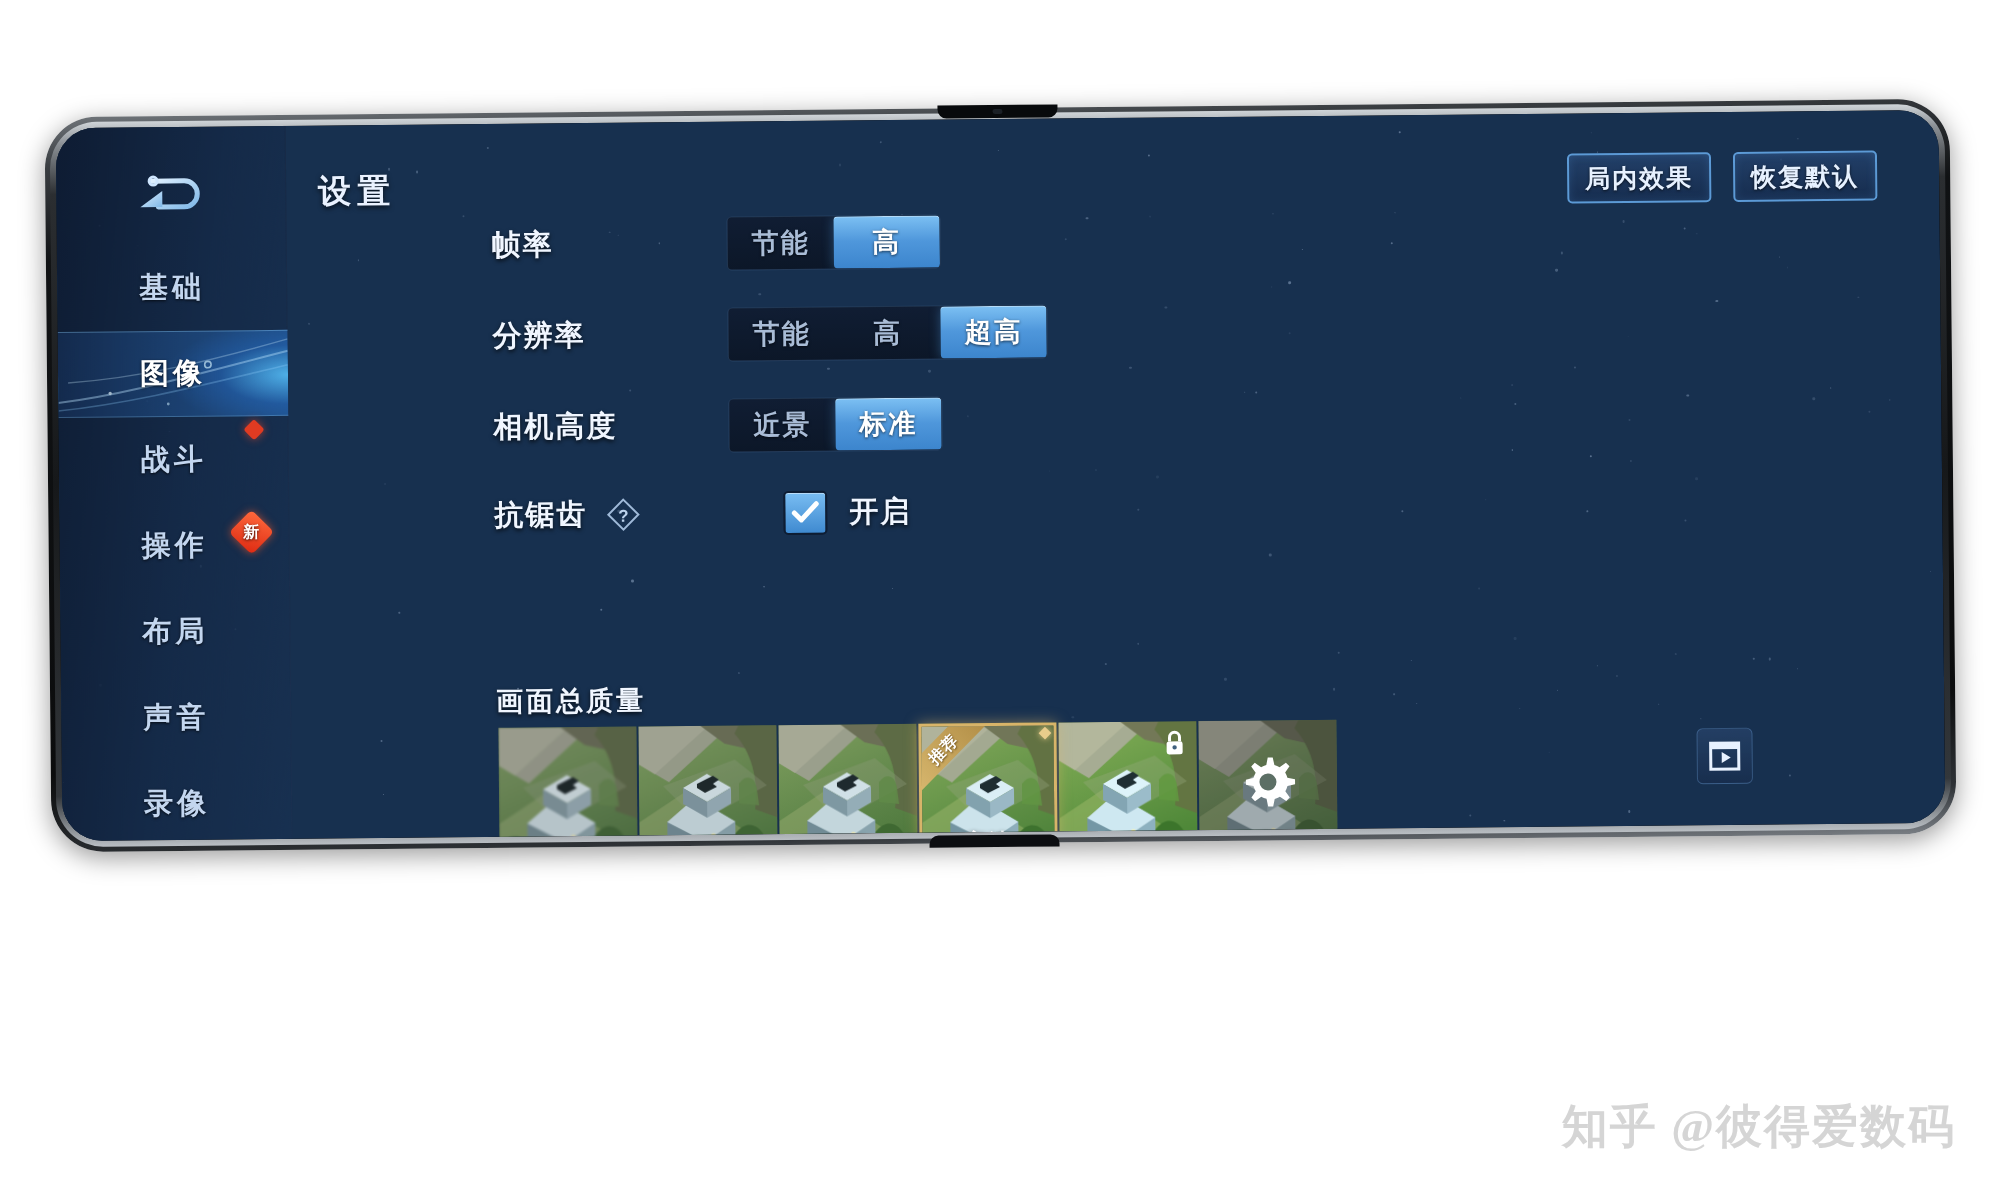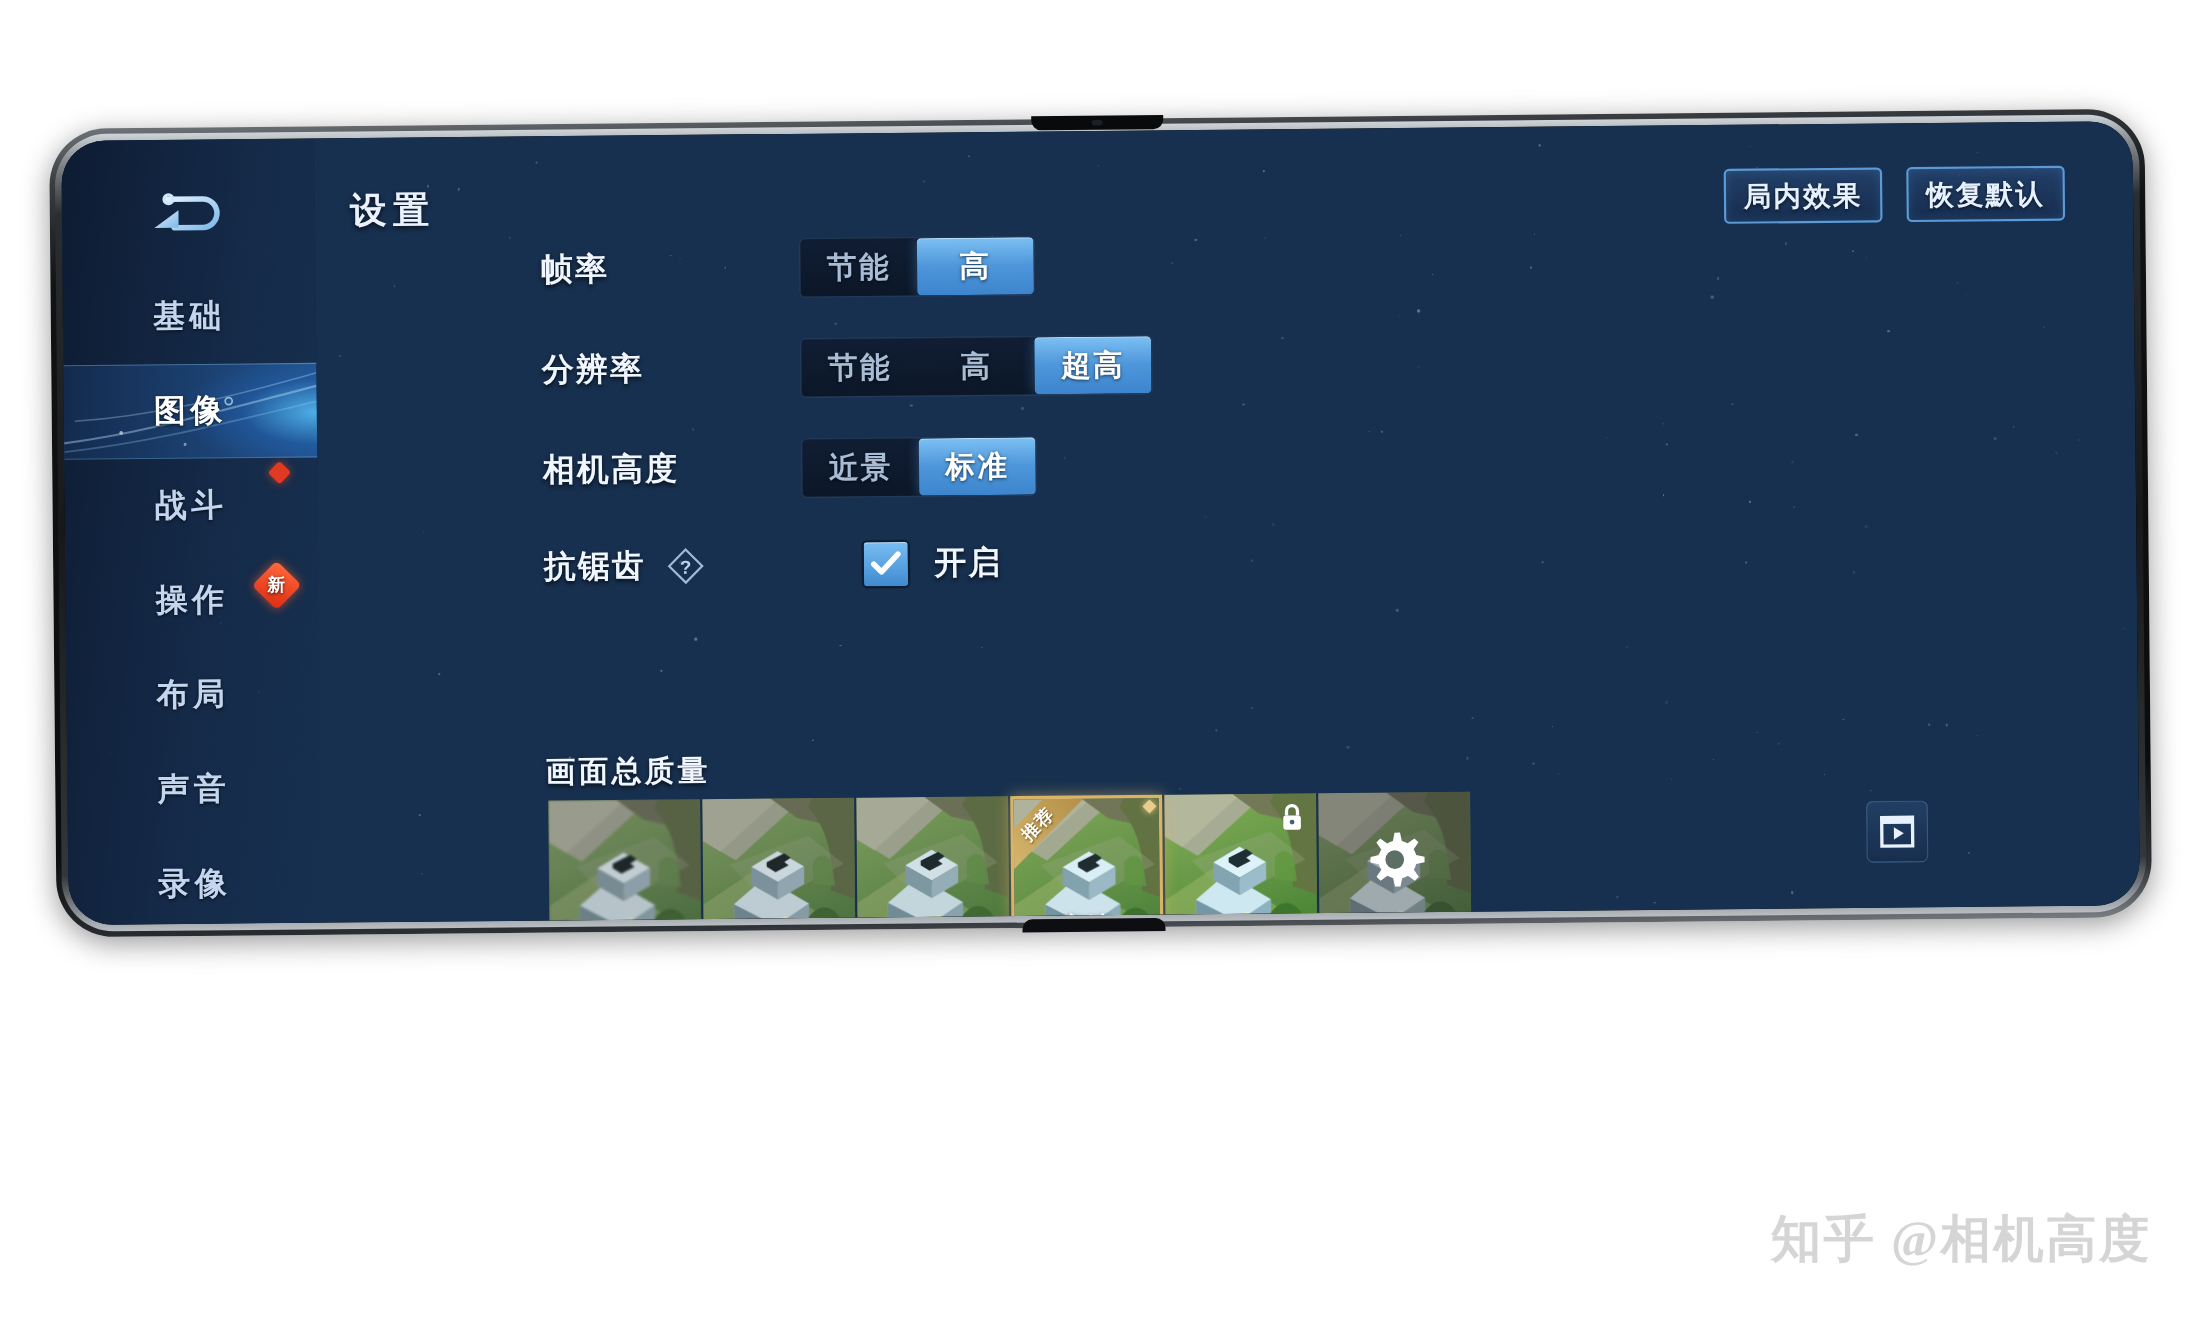--- a/index.html
+++ b/index.html
@@ -735,14 +735,14 @@
               <rect x="3" y="3" width="28" height="6" fill="#e8f2ff"></rect>
               <path d="M14 12 L23 17.5 L14 23 Z" fill="#e8f2ff"></path>
             </svg>
           </div>
 
         </div>
       </div>
     </div>
   </div>
 
-  <div class="watermark">知乎 @相机高度</div>
+  <div class="watermark">知乎 @彼得爱数码</div>
 </div>
 
 </body></html>

